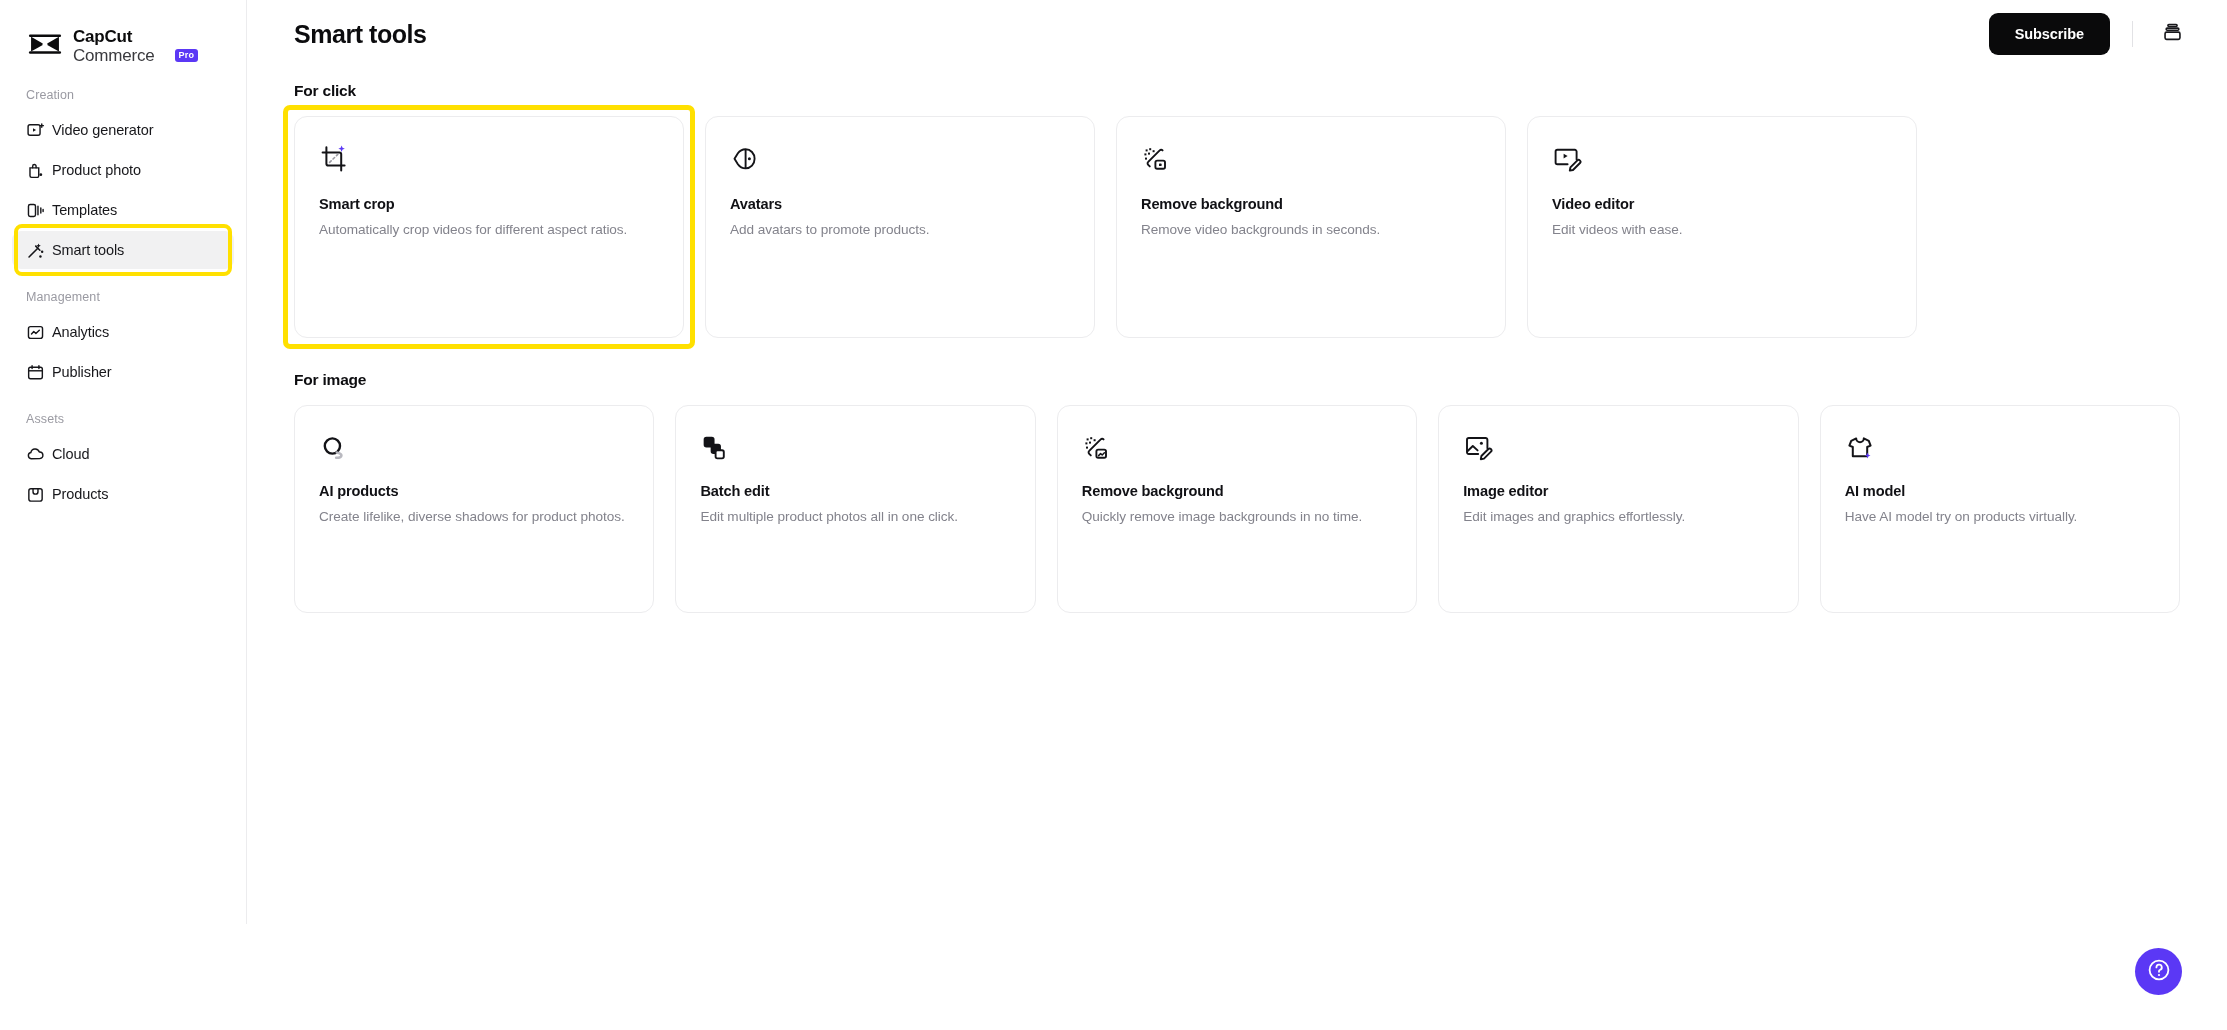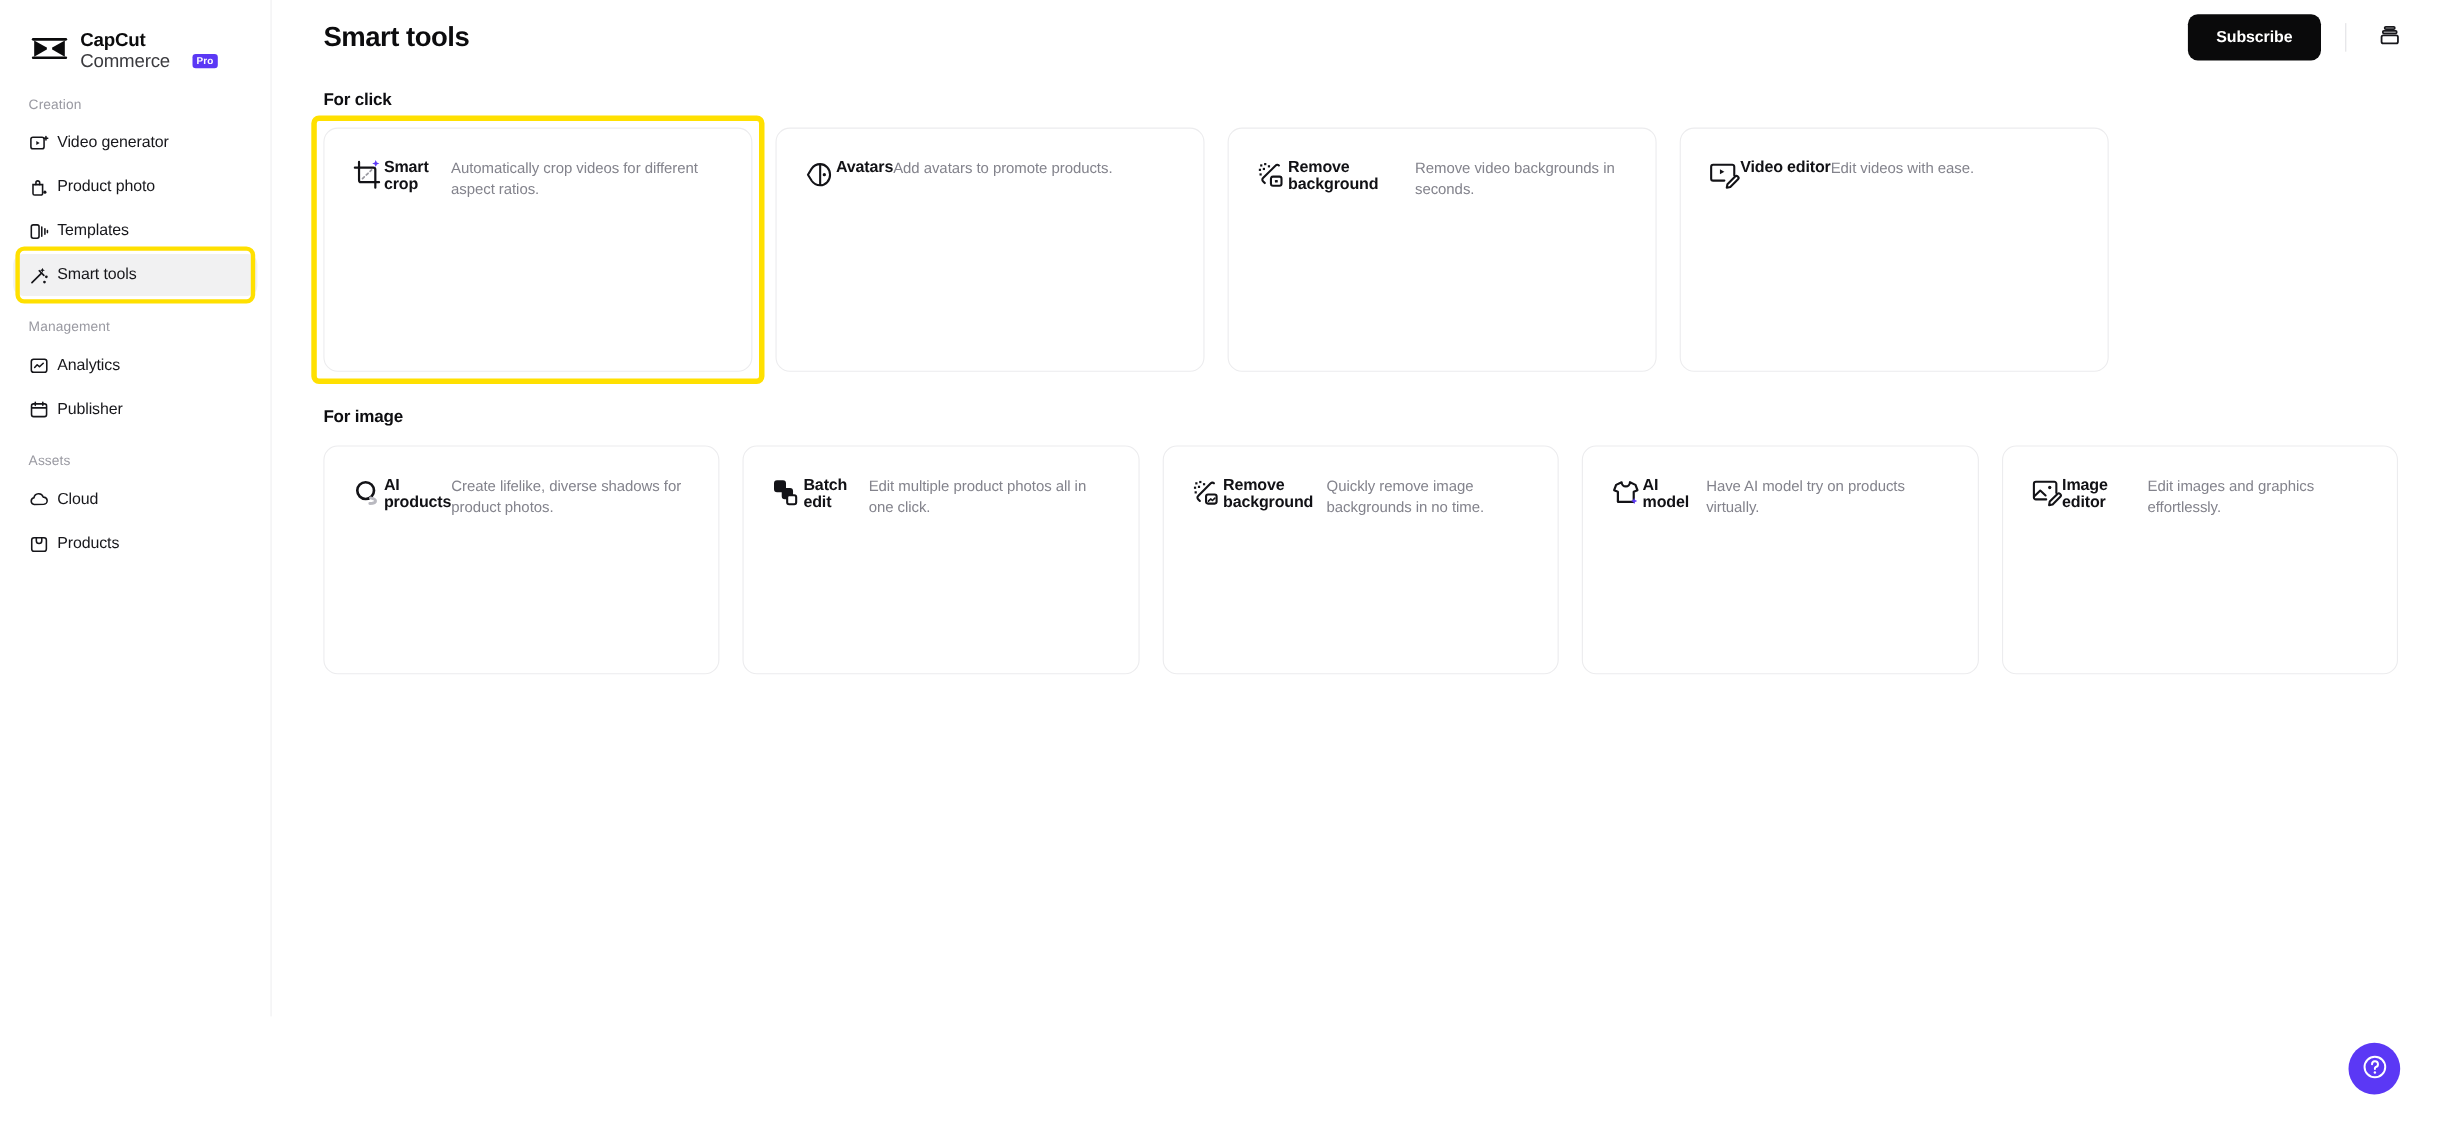--- a/index.html
+++ b/index.html
@@ -77,21 +77,21 @@
   .content { padding: 14px 47px 0 47px; position: relative; }
   .section + .section { margin-top: 33px; }
   .section-title {
     font-size: 15.5px; font-weight: 700; color: #0d0d10;
     letter-spacing: -0.2px; margin-bottom: 16px;
   }
   .card-grid { display: flex; gap: 21px; position: relative; }
   .card {
     background: #ffffff; border: 1px solid #ececee; border-radius: 13px;
     padding: 27px 24px 24px 24px; cursor: pointer; position: relative;
-    display: flex; flex-direction: row;
+    display: flex; flex-direction: column;
   }
   .grid-video .card { width: 390px; height: 222px; }
   .grid-image .card { width: 367px; height: 208px; }
   .card-icon { width: 30px; height: 30px; margin-bottom: 22px; color: #131317; display:block; }
   .grid-image .card-icon { margin-bottom: 20px; }
   .card-title {
     font-size: 14.6px; font-weight: 700; color: #111115;
     letter-spacing: -0.15px; margin-bottom: 9px;
   }
   .card-desc {
@@ -370,40 +370,40 @@
                   <rect x="4" y="13.6" width="2" height="2"></rect>
                 </g>
               </svg>
             </span>
             <div class="card-title">Remove background</div>
             <div class="card-desc">Quickly remove image backgrounds in no time.</div>
           </div>
 
           <div class="card">
             <span class="card-icon">
-              <svg viewBox="0 0 30 30" width="30" height="30" fill="none" stroke="#131317" stroke-width="2">
-                <path d="M11.2 5.4 6.2 7.8l-1.8 4.8 3.4 1.4v9.2h14.4v-9.2l3.4-1.4-1.8-4.8-5-2.4a3.6 3.6 0 0 1-7.6 0z" stroke-linejoin="round"></path>
-                <path d="M22.6 19.6l.85 2.05 2.05.85-2.05.85-.85 2.05-.85-2.05-2.05-.85 2.05-.85z" fill="#5b38f5" stroke="none"></path>
-              </svg>
-            </span>
-            <div class="card-title">AI model</div>
-            <div class="card-desc">Have AI model try on products virtually.</div>
-          </div>
-
-          <div class="card">
-            <span class="card-icon">
               <svg viewBox="0 0 30 30" width="30" height="30" fill="none" stroke="#131317" stroke-width="1.9">
                 <path d="M24.4 15.2V6.8a1.8 1.8 0 0 0-1.8-1.8H5.8A1.8 1.8 0 0 0 4 6.8v12.4a1.8 1.8 0 0 0 1.8 1.8h9.4" stroke-linecap="round" stroke-linejoin="round"></path>
                 <path d="M4.4 18.2l5.4-5.2 4.8 4.4" stroke-linecap="round" stroke-linejoin="round"></path>
                 <circle cx="18.4" cy="10.2" r="1.5" fill="#131317" stroke="none"></circle>
                 <path d="M25.4 16 18.4 23l-.6 3.2 3.2-.6 7-7a1.7 1.7 0 0 0 0-2.4l-.2-.2a1.7 1.7 0 0 0-2.4 0z" stroke-linejoin="round"></path>
               </svg>
             </span>
             <div class="card-title">Image editor</div>
             <div class="card-desc">Edit images and graphics effortlessly.</div>
+          </div>
+
+          <div class="card">
+            <span class="card-icon">
+              <svg viewBox="0 0 30 30" width="30" height="30" fill="none" stroke="#131317" stroke-width="2">
+                <path d="M11.2 5.4 6.2 7.8l-1.8 4.8 3.4 1.4v9.2h14.4v-9.2l3.4-1.4-1.8-4.8-5-2.4a3.6 3.6 0 0 1-7.6 0z" stroke-linejoin="round"></path>
+                <path d="M22.6 19.6l.85 2.05 2.05.85-2.05.85-.85 2.05-.85-2.05-2.05-.85 2.05-.85z" fill="#5b38f5" stroke="none"></path>
+              </svg>
+            </span>
+            <div class="card-title">AI model</div>
+            <div class="card-desc">Have AI model try on products virtually.</div>
           </div>
 
         </div>
       </section>
 
     </div>
 
     <button class="help-fab">
       <span>
         <svg viewBox="0 0 26 26" width="26" height="26" fill="none" stroke="#ffffff" stroke-width="1.8">

